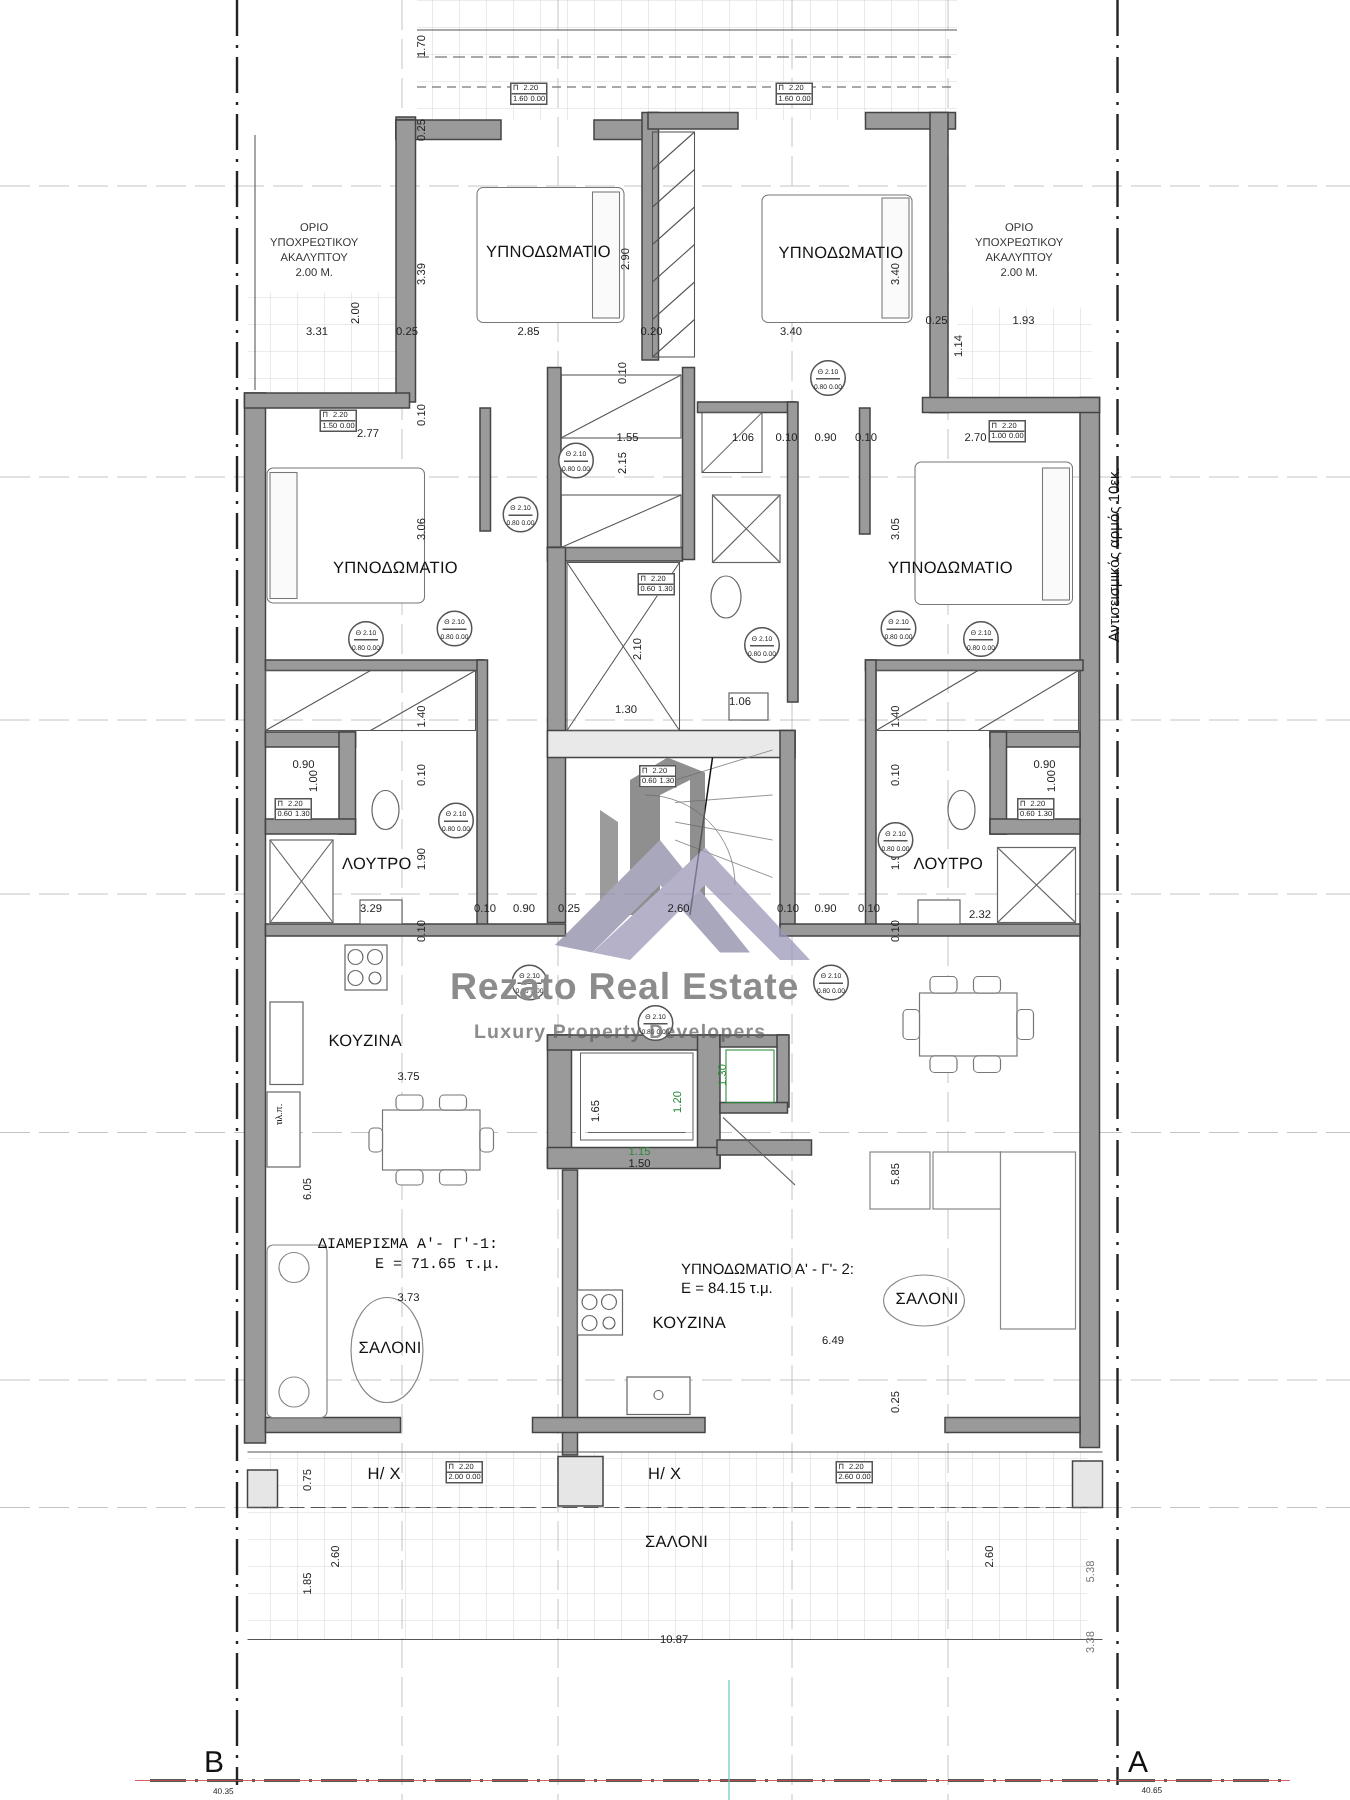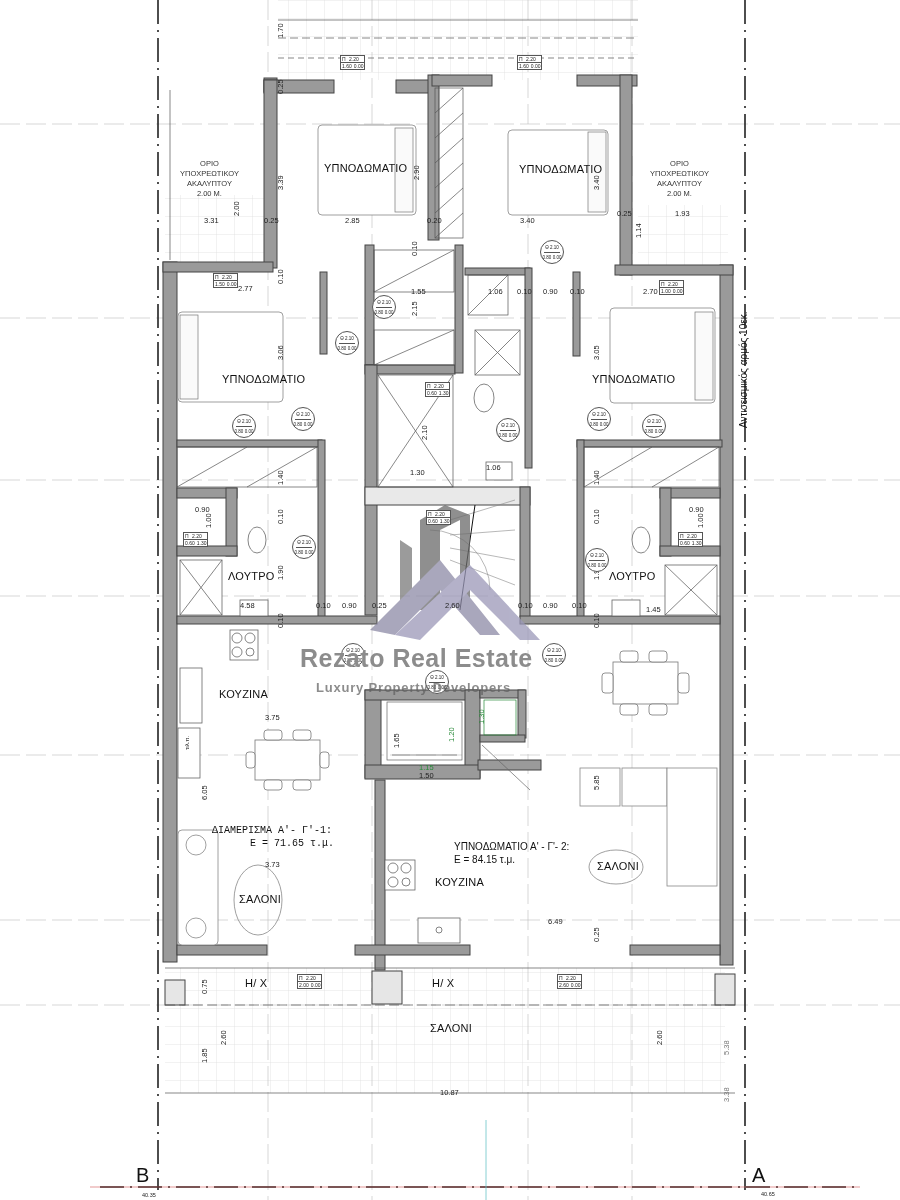--- a/index.html
+++ b/index.html
@@ -4,21 +4,21 @@
   <style>
     html, body { margin: 0; padding: 0; background: #ffffff; }
     body { width: 900px; height: 1200px; overflow: hidden; position: relative; font-family: "Liberation Sans", sans-serif; }
     #plan { position: absolute; left: 0; top: 0; width: 900px; height: 1200px; }
     .lbl { position: absolute; color: #111; white-space: nowrap; font-family: "Liberation Sans", sans-serif; }
     .room { font-size: 11px; letter-spacing: 0.2px; }
     .dim { font-size: 7.5px; color: #222; }
     .dimv { font-size: 7.5px; color: #222; transform: rotate(-90deg); transform-origin: left top; }
     .dimg { font-size: 7.5px; color: #2a8a3a; }
     .dimgv { font-size: 7.5px; color: #2a8a3a; transform: rotate(-90deg); transform-origin: left top; }
-    .note { font-size: 7.5px; color: #333; text-align: center; line-height: 10px; margin-top: 12px; }
+    .note { font-size: 7.5px; color: #333; text-align: center; line-height: 10px; }
     .area { font-size: 10px; text-align: center; line-height: 13px; }
     .side { font-size: 10px; transform: rotate(-90deg); transform-origin: left top; }
     .tag { position: absolute; border: 0.6px solid #555; background: #fff; font-size: 5px; line-height: 6px; color: #222; font-family: "Liberation Sans", sans-serif; }
     .tag span { display: inline-block; padding: 0 1px; }
     .tag .r1 { border-bottom: 0.6px solid #555; }
     .dtag { position: absolute; width: 22px; height: 22px; border-radius: 50%; border: 0.7px solid #555; background: #fff; font-size: 4.5px; color: #222; text-align: center; line-height: 9px; font-family: "Liberation Sans", sans-serif; }
     .dtag .t { display:block; margin-top:2px; border-bottom: 0.6px solid #555; margin-left:3px; margin-right:3px; }
     .axis { position: absolute; font-size: 20px; color: #111; font-family: "Liberation Sans", sans-serif; }
     .elev { position: absolute; font-size: 5.5px; color: #222; }
     .wm1 { position: absolute; font-size: 25px; font-weight: bold; color: rgba(95,95,95,0.72); letter-spacing: 0.5px; text-shadow: 0 0 1px #fff; }
@@ -325,45 +325,45 @@
 <div class="lbl dimv" style="left:592px;top:360px;">3.05</div>
 <div class="lbl dimv" style="left:420px;top:440px;">2.10</div>
 <div class="lbl dim" style="left:410px;top:468px;">1.30</div>
 <div class="lbl dim" style="left:486px;top:463px;">1.06</div>
 <div class="lbl dimv" style="left:276px;top:485px;">1.40</div>
 <div class="lbl dimv" style="left:592px;top:485px;">1.40</div>
 <div class="lbl dim" style="left:195px;top:505px;">0.90</div>
 <div class="lbl dimv" style="left:204px;top:528px;">1.00</div>
 <div class="lbl dimv" style="left:276px;top:524px;">0.10</div>
 <div class="lbl dimv" style="left:276px;top:580px;">1.90</div>
-<div class="lbl dim" style="left:240px;top:601px;">4.58</div>
+<div class="lbl dim" style="left:240px;top:601px;">3.29</div>
 <div class="lbl dim" style="left:316px;top:601px;">0.10</div>
 <div class="lbl dim" style="left:342px;top:601px;">0.90</div>
 <div class="lbl dim" style="left:372px;top:601px;">0.25</div>
 <div class="lbl dim" style="left:445px;top:601px;">2.60</div>
 <div class="lbl dim" style="left:518px;top:601px;">0.10</div>
 <div class="lbl dim" style="left:543px;top:601px;">0.90</div>
 <div class="lbl dim" style="left:572px;top:601px;">0.10</div>
-<div class="lbl dim" style="left:646px;top:605px;">1.45</div>
+<div class="lbl dim" style="left:646px;top:605px;">2.32</div>
 <div class="lbl dim" style="left:689px;top:505px;">0.90</div>
 <div class="lbl dimv" style="left:696px;top:528px;">1.00</div>
 <div class="lbl dimv" style="left:592px;top:524px;">0.10</div>
 <div class="lbl dimv" style="left:592px;top:580px;">1.90</div>
 <div class="lbl dimv" style="left:276px;top:628px;">0.10</div>
 <div class="lbl dimv" style="left:592px;top:628px;">0.10</div>
 <div class="lbl dim" style="left:265px;top:713px;">3.75</div>
 <div class="lbl dimv" style="left:200px;top:800px;">6.05</div>
 <div class="lbl dimv" style="left:392px;top:748px;">1.65</div>
 <div class="lbl dimgv" style="left:447px;top:742px;">1.20</div>
 <div class="lbl dimgv" style="left:477px;top:724px;">1.30</div>
 <div class="lbl dimg" style="left:419px;top:763px;">1.15</div>
 <div class="lbl dim" style="left:419px;top:771px;">1.50</div>
 <div class="lbl dimv" style="left:592px;top:790px;">5.85</div>
 <div class="lbl dim" style="left:265px;top:860px;">3.73</div>
-<div class="lbl dim" style="left:548px;top:917px;">6.49</div>
+<div class="lbl dim" style="left:548px;top:889px;">6.49</div>
 <div class="lbl dimv" style="left:592px;top:942px;">0.25</div>
 <div class="lbl dimv" style="left:200px;top:994px;">0.75</div>
 <div class="lbl dimv" style="left:219px;top:1045px;">2.60</div>
 <div class="lbl dimv" style="left:200px;top:1063px;">1.85</div>
 <div class="lbl dimv" style="left:655px;top:1045px;">2.60</div>
 <div class="lbl dimv" style="left:722px;top:1055px;color:#777;">5.38</div>
 <div class="lbl dim" style="left:440px;top:1088px;">10.87</div>
 <div class="lbl dimv" style="left:722px;top:1102px;color:#777;">3.38</div>
 
 <div class="tag" style="left:340px;top:55px;">

